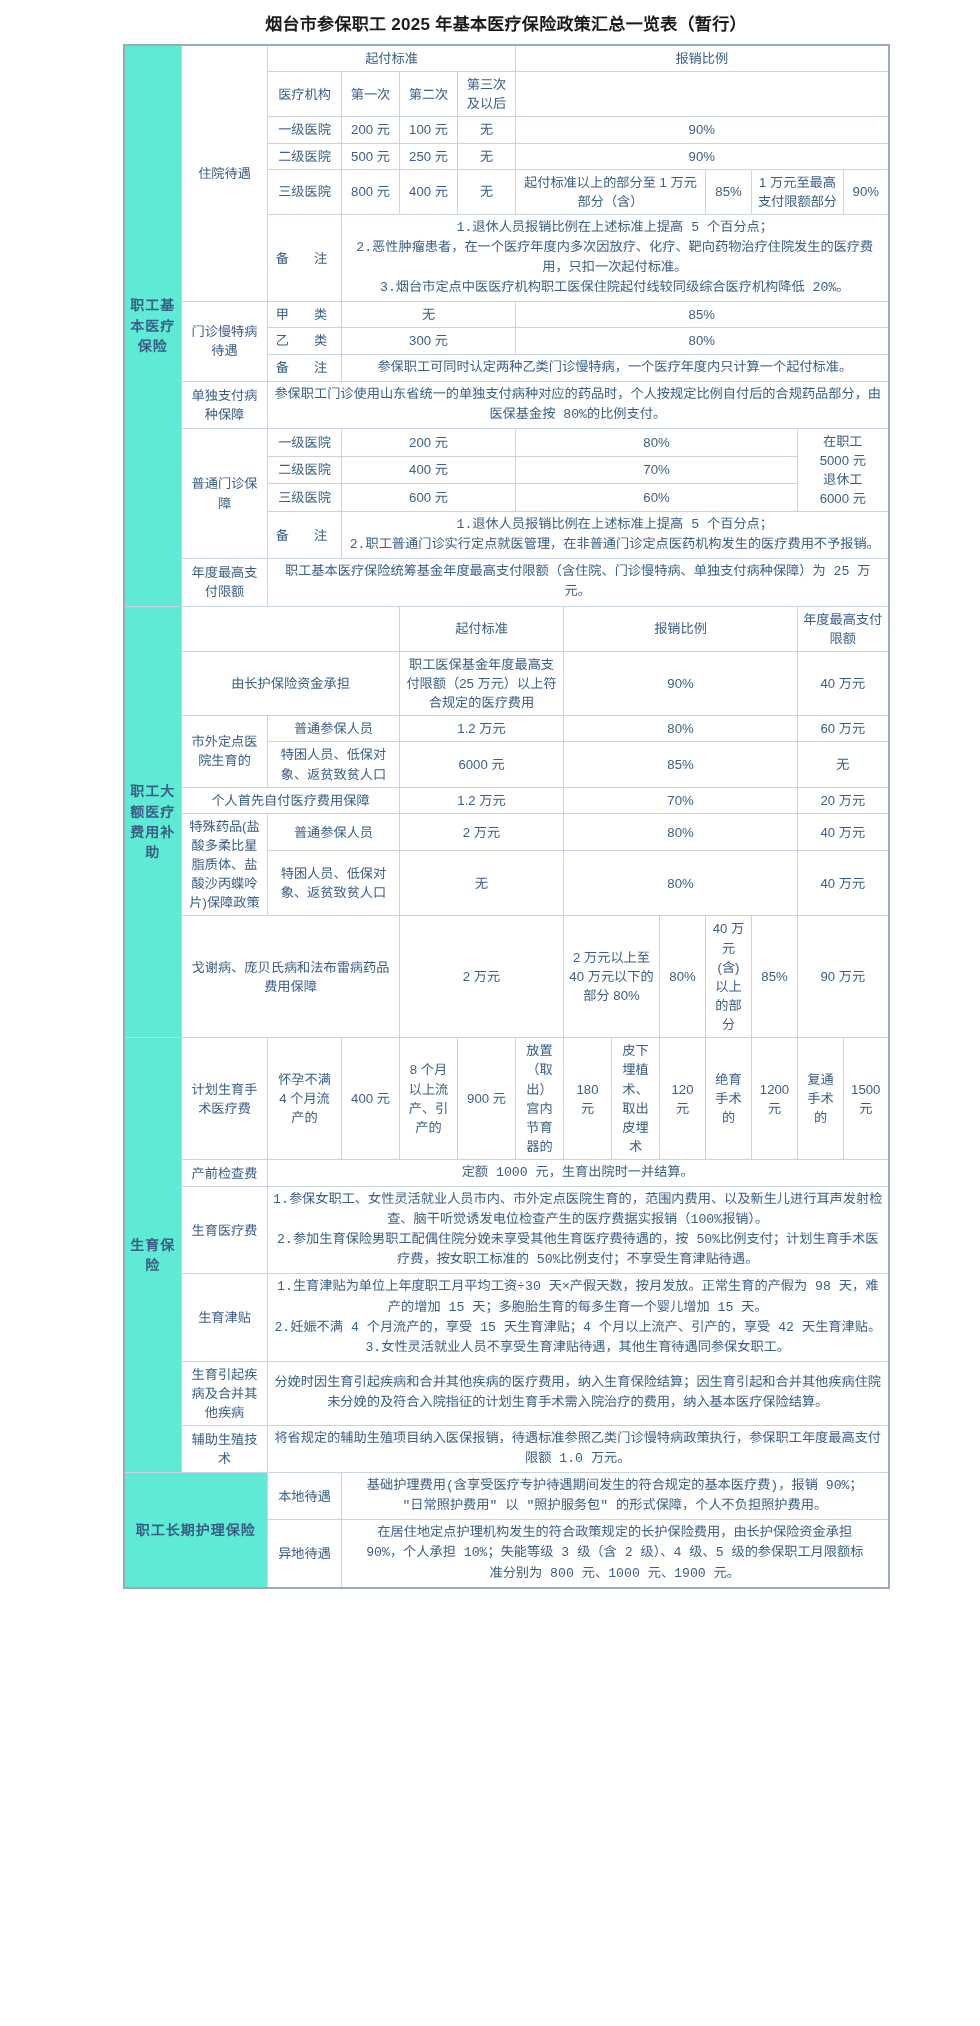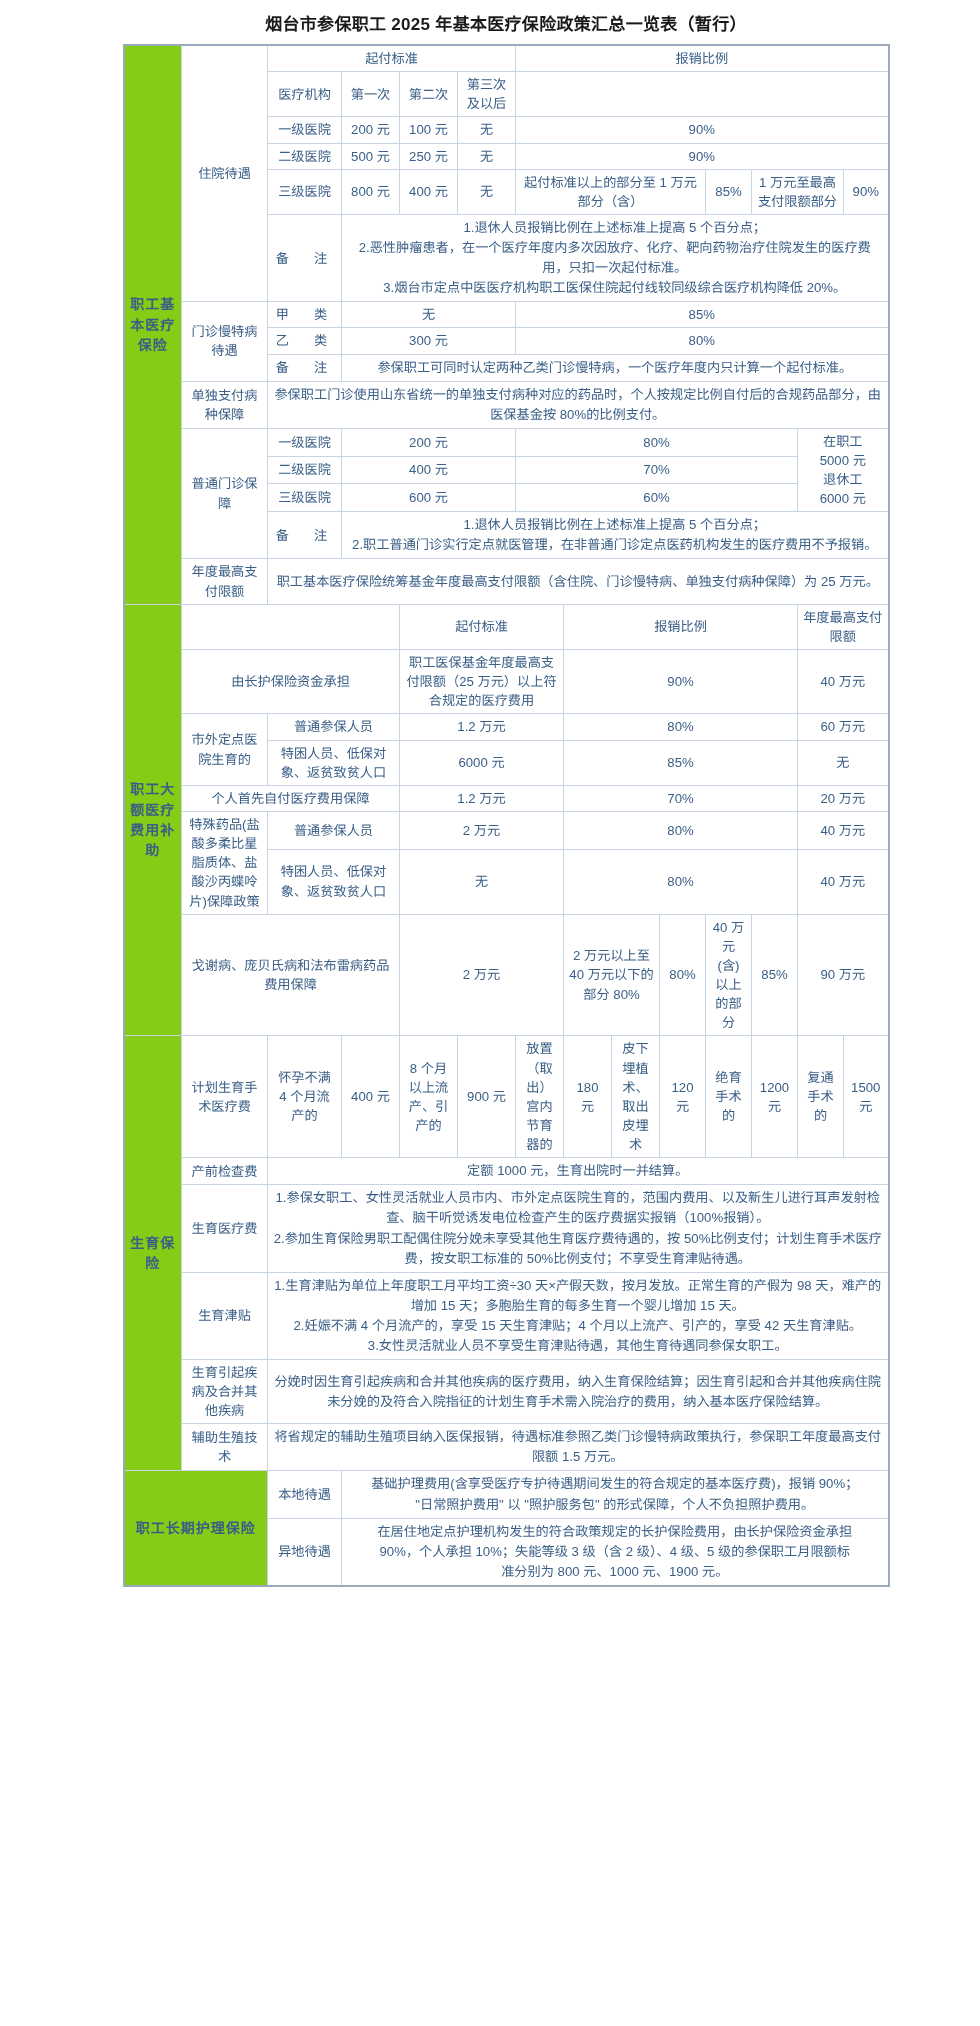--- a/index.html
+++ b/index.html
@@ -28,27 +28,27 @@
     line-height:1.45;
   }
   table.t td{
     border:1px solid #c9d4e2;
     padding:3px 5px;
     vertical-align:middle;
     text-align:center;
     color:#3a5f87;
     word-break:break-all;
   }
-  td.lft{text-align:left;padding-left:7px;padding-right:7px;line-height:1.52;}
+  td.lft{text-align:left;padding-left:7px;padding-right:7px;line-height:1.52;font-family:Liberation Mono, monospace;}
   td.secthead{
     font-weight:bold;
     color:#12233a;
     font-size:14px;
     letter-spacing:1px;
-    background:#84cc16;
+    background:#5eead4;
     border-left:2px solid #9aa9bb;
     border-right:1px solid #c9d4e2;
   }
   td.sect-botline{border-bottom:2px solid #9aa9bb;}
   .vwrap{display:block;}
   td.sp{letter-spacing:6px;padding-left:6px;font-family:Liberation Serif, serif;}
   .outer{border:2px solid #9aa9bb;}
   table.t tr.thick-top > td{border-top:1.6px solid #9aa9bb;}
 </style>
 </head>
@@ -269,21 +269,21 @@
         <span class="vwrap">2.妊娠不满 4 个月流产的，享受 15 天生育津贴；4 个月以上流产、引产的，享受 42 天生育津贴。</span>
         <span class="vwrap">3.女性灵活就业人员不享受生育津贴待遇，其他生育待遇同参保女职工。</span>
       </td>
     </tr>
     <tr>
       <td>生育引起疾病及合并其他疾病</td>
       <td colspan="12" class="lft">分娩时因生育引起疾病和合并其他疾病的医疗费用，纳入生育保险结算；因生育引起和合并其他疾病住院未分娩的及符合入院指征的计划生育手术需入院治疗的费用，纳入基本医疗保险结算。</td>
     </tr>
     <tr>
       <td class="sect-botline">辅助生殖技术</td>
-      <td colspan="12" class="lft sect-botline">将省规定的辅助生殖项目纳入医保报销，待遇标准参照乙类门诊慢特病政策执行，参保职工年度最高支付限额 1.5 万元。</td>
+      <td colspan="12" class="lft sect-botline">将省规定的辅助生殖项目纳入医保报销，待遇标准参照乙类门诊慢特病政策执行，参保职工年度最高支付限额 1.0 万元。</td>
     </tr>
 
     <tr class="thick-top">
       <td rowspan="2" colspan="2" class="secthead">职工长期护理保险</td>
       <td>本地待遇</td>
       <td colspan="11" class="lft">
         <span class="vwrap">基础护理费用(含享受医疗专护待遇期间发生的符合规定的基本医疗费)，报销 90%；</span>
         <span class="vwrap">"日常照护费用" 以 "照护服务包" 的形式保障，个人不负担照护费用。</span>
       </td>
     </tr>

